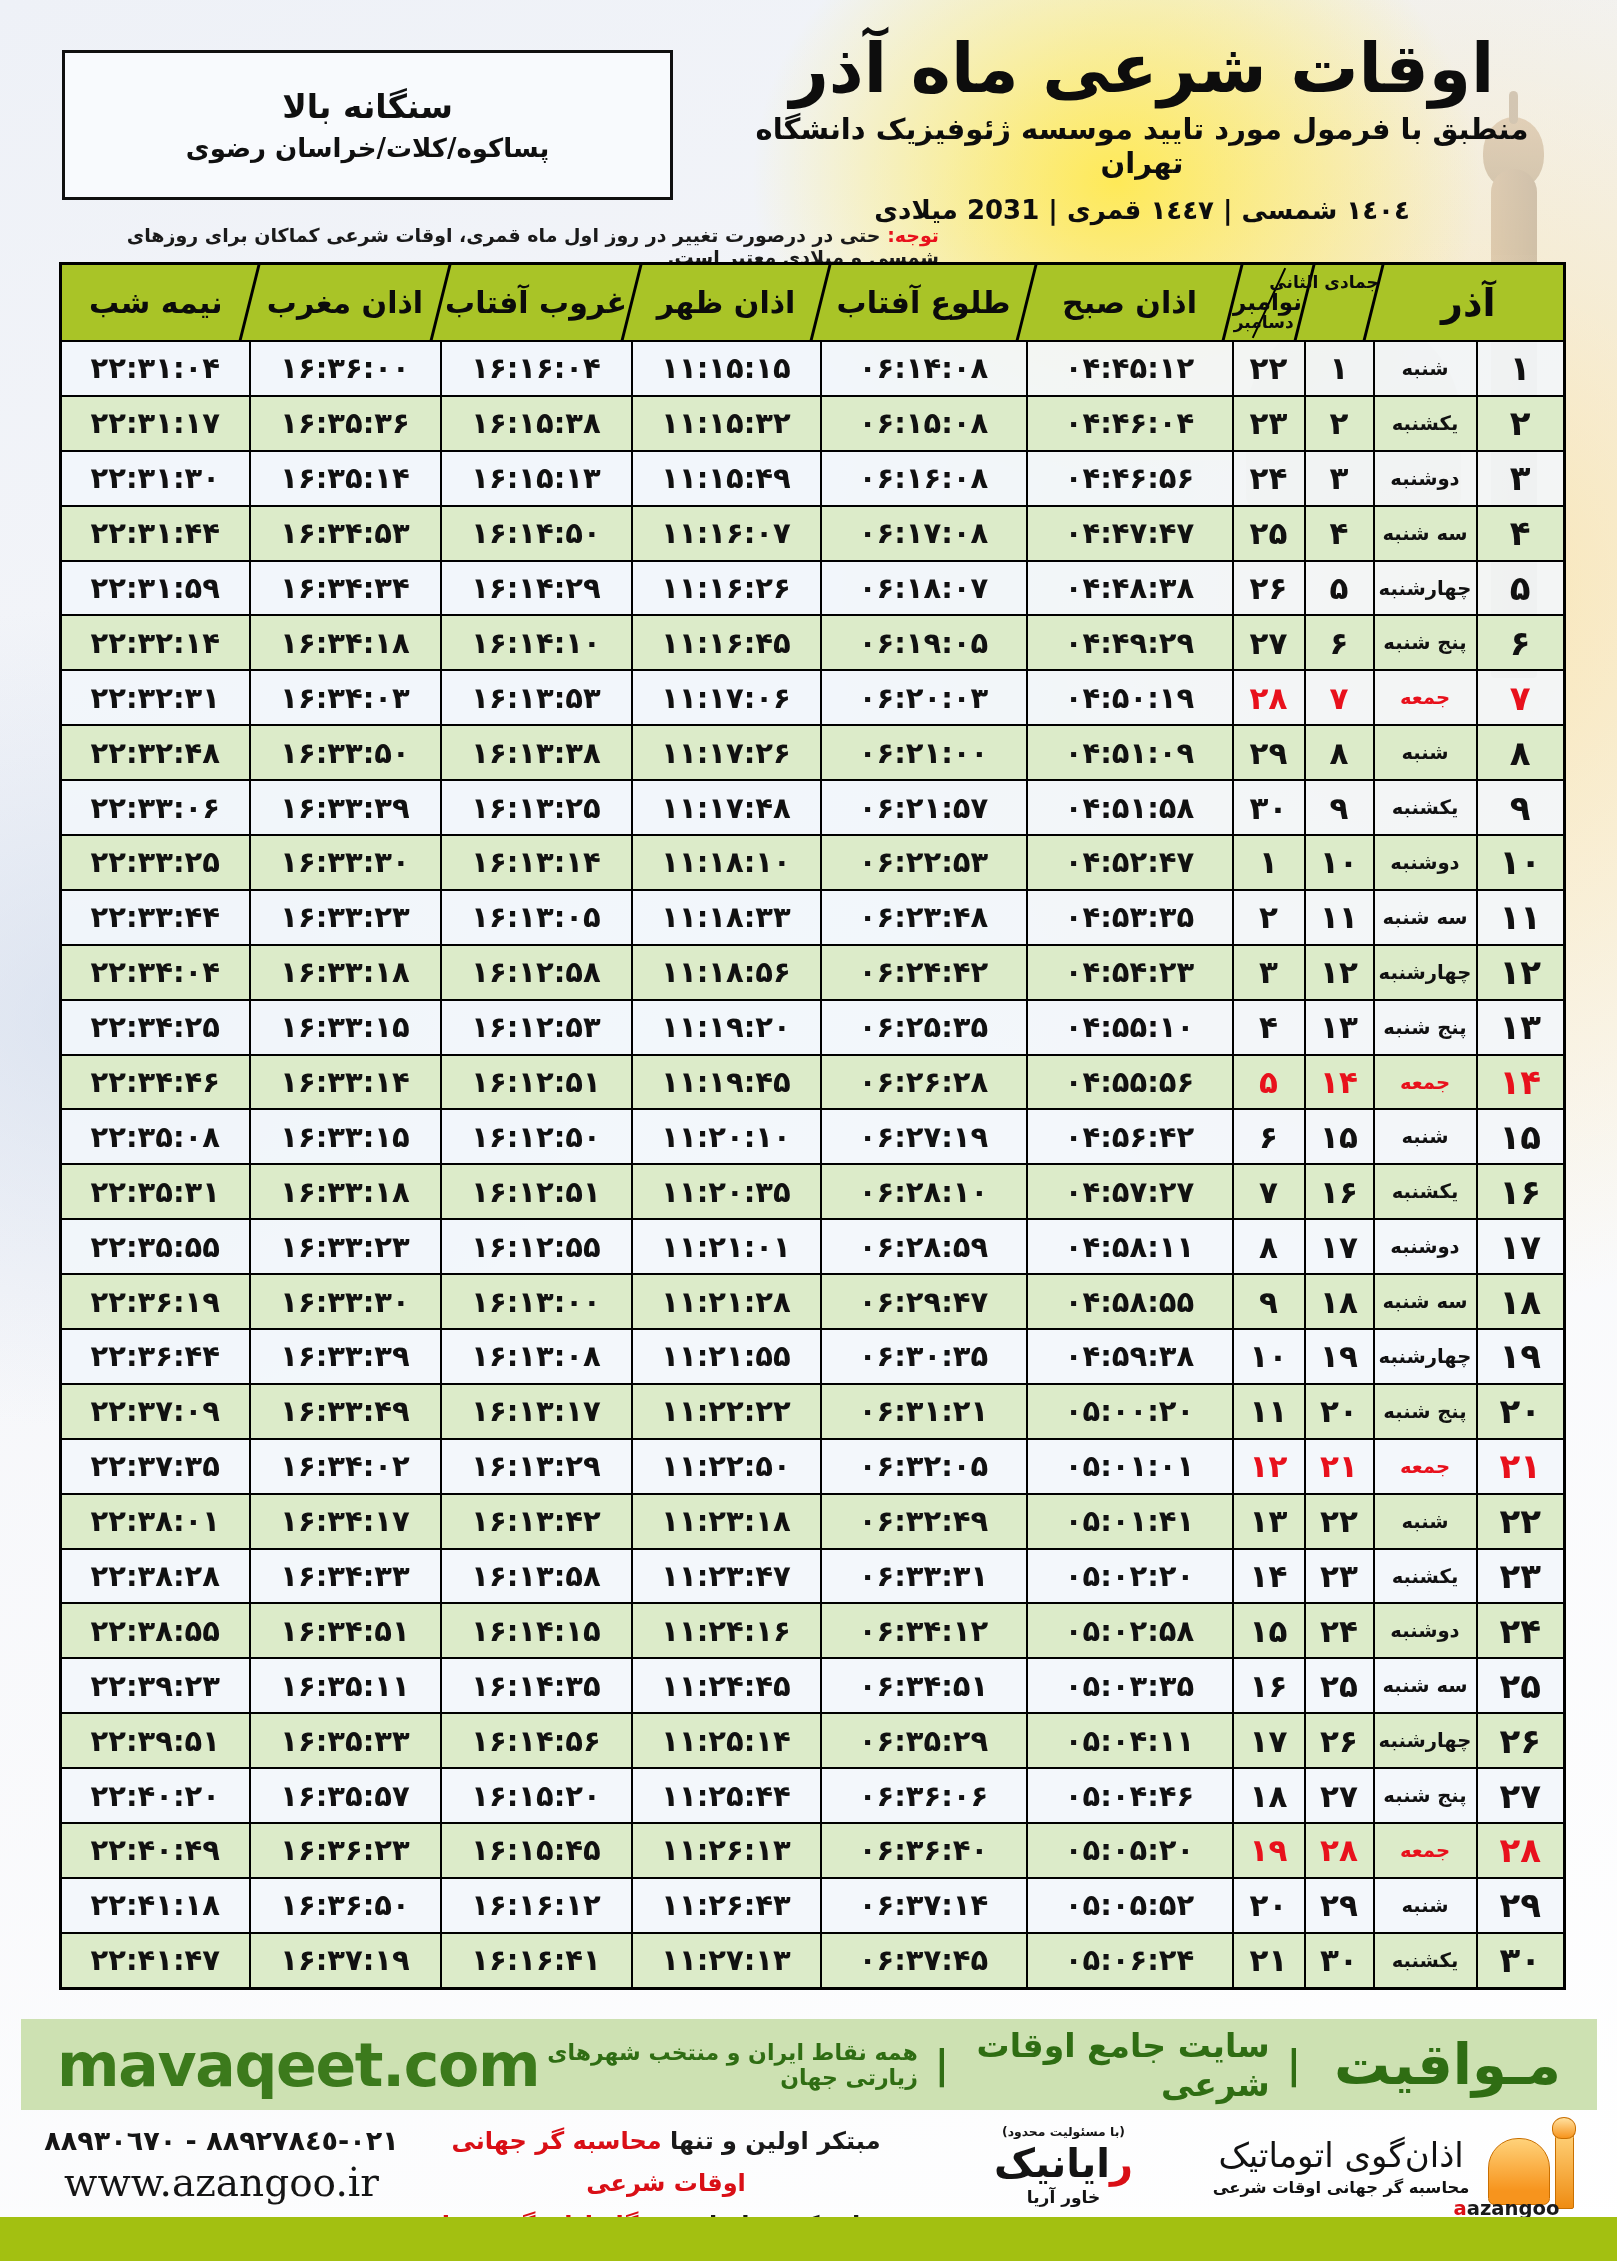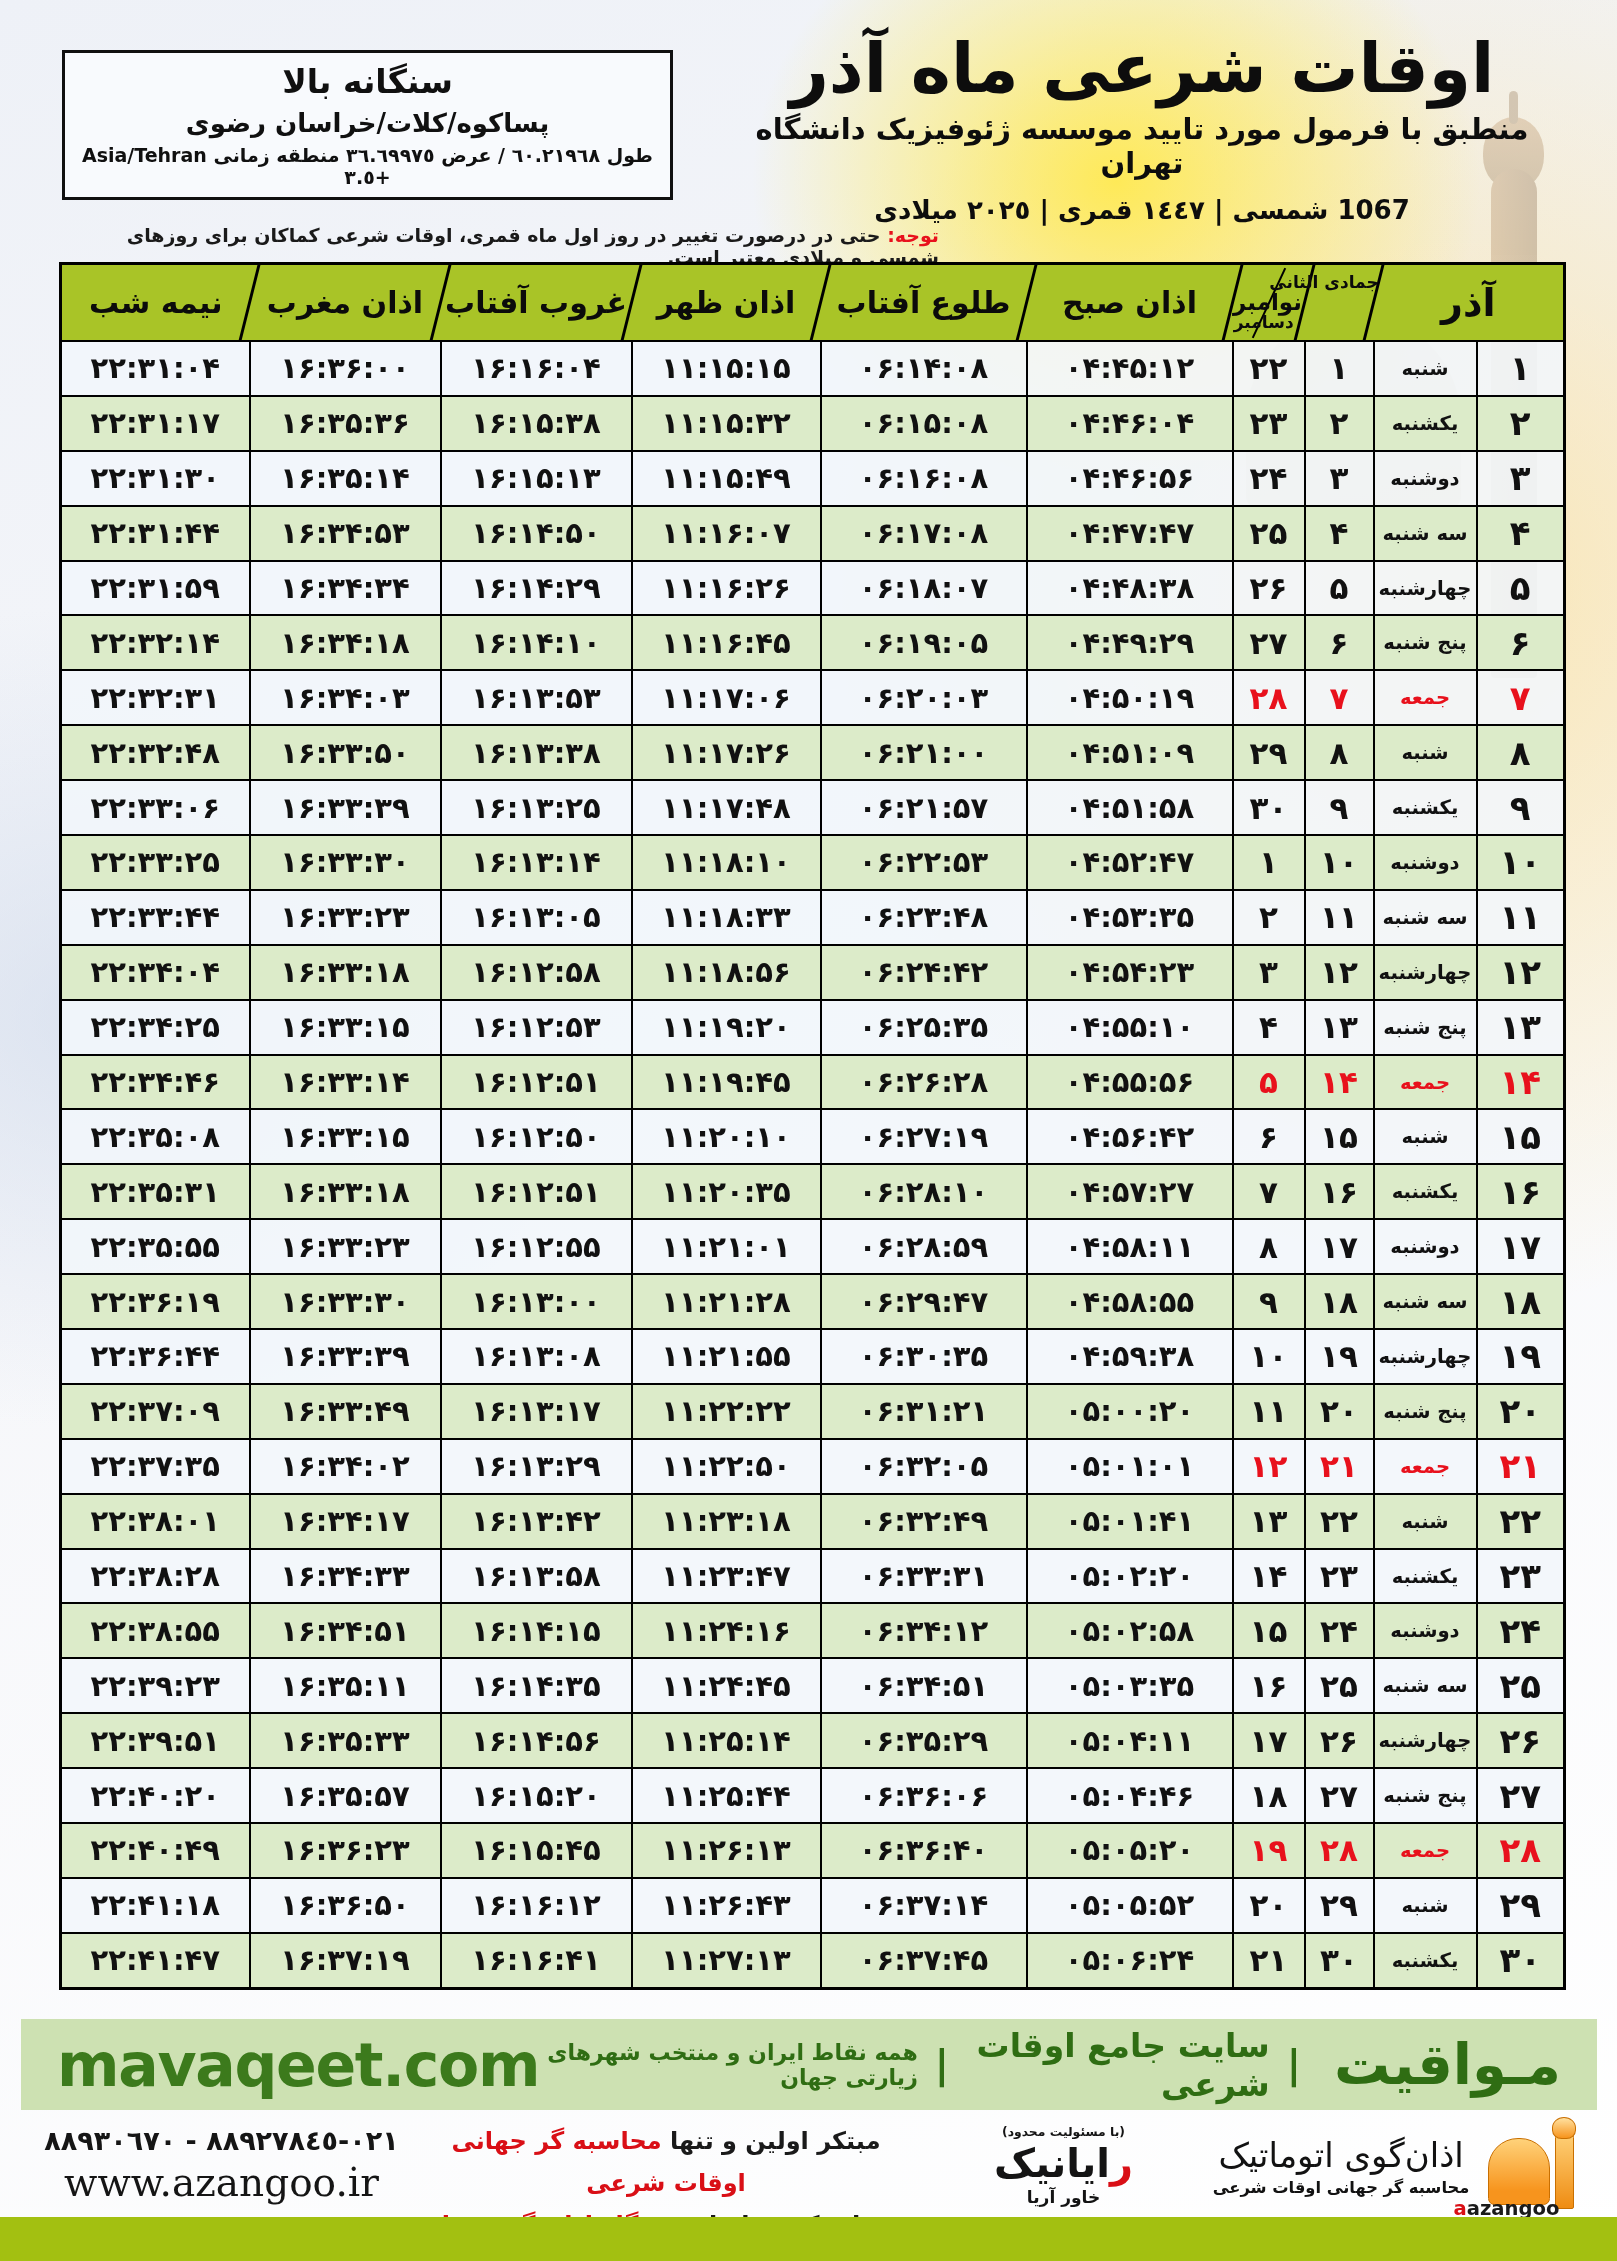--- a/index.html
+++ b/index.html
@@ -107,27 +107,26 @@
 <div class="bg-minaret">
   <div class="bulb"></div>
     <div class="tip"></div>
     <div class="pole"></div>
 </div>
 <div class="bg-dome"></div>
 
 <div class="loc-box">
   <div class="loc-name">سنگانه بالا</div>
   <div class="loc-region">پساکوه/کلات/خراسان رضوی</div>
-  <div class="loc-coords">طول ٦٠.٢١٩٦٨ / عرض ٣٦.٦٩٩٧٥ منطقه زمانی Asia/Tehran +٣.٥</div>
 </div>
 
 <div class="title-block">
   <div class="main-title">اوقات شرعی ماه آذر</div>
   <div class="sub-title">منطبق با فرمول مورد تایید موسسه ژئوفیزیک دانشگاه تهران</div>
-  <div class="date-line">1067 شمسی | ١٤٤٧ قمری | ٢٠٢٥ میلادی</div>
+  <div class="date-line">١٤٠٤ شمسی | ١٤٤٧ قمری | 2031 میلادی</div>
 </div>
 
 <div class="notice">
   <span class="nlabel">توجه:</span>
   <span>حتی در درصورت تغییر در روز اول ماه قمری، اوقات شرعی کماکان برای روزهای شمسی و میلادی معتبر است.</span>
 </div>
 
 <table class="tt">
   <colgroup>
     <col style="width:88px">

